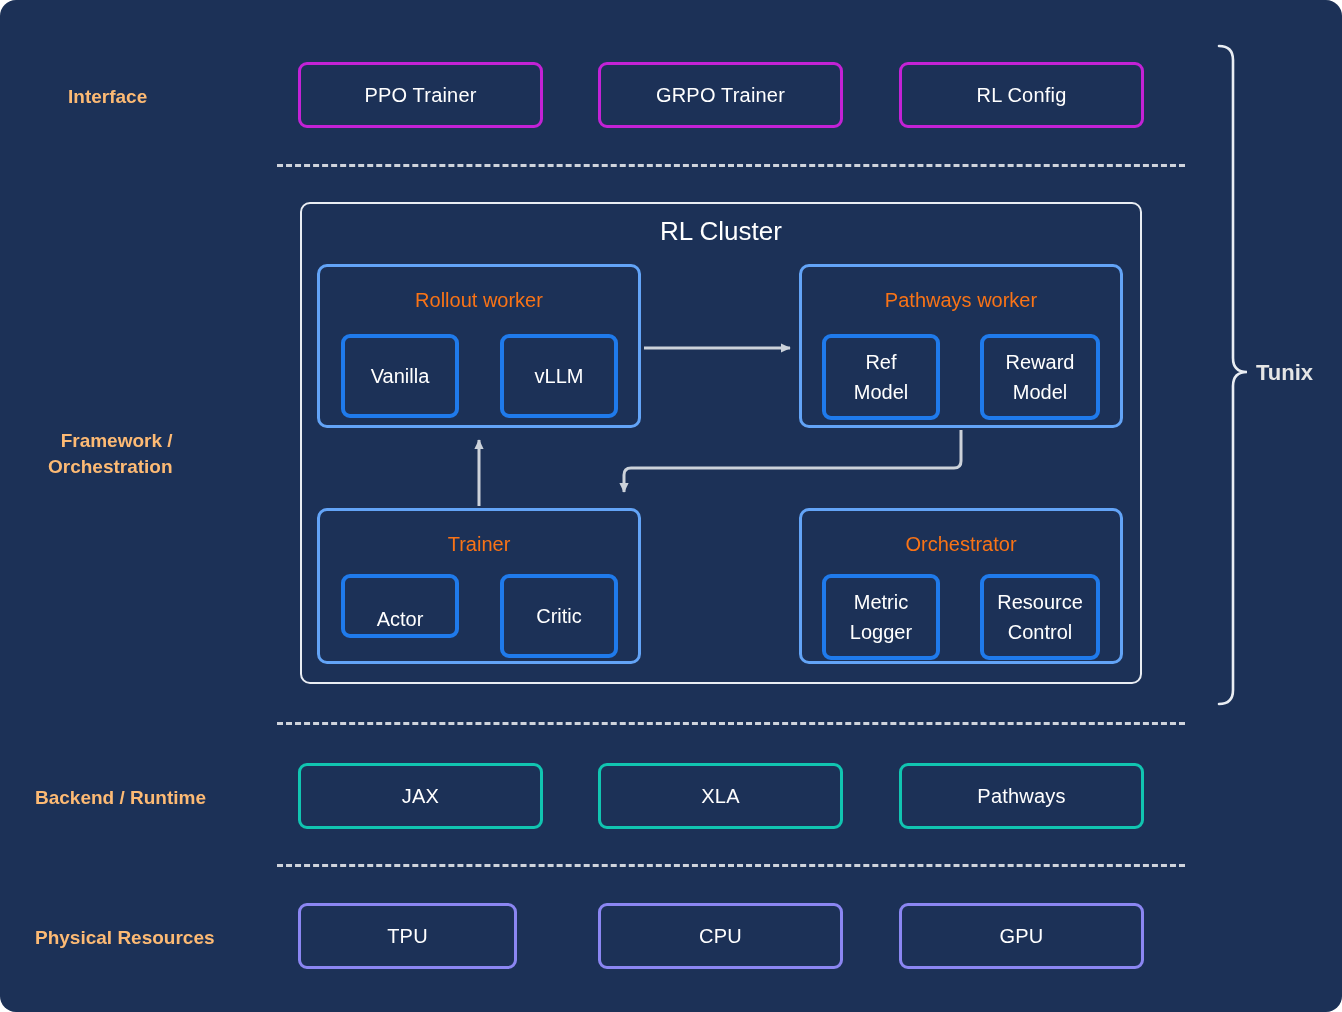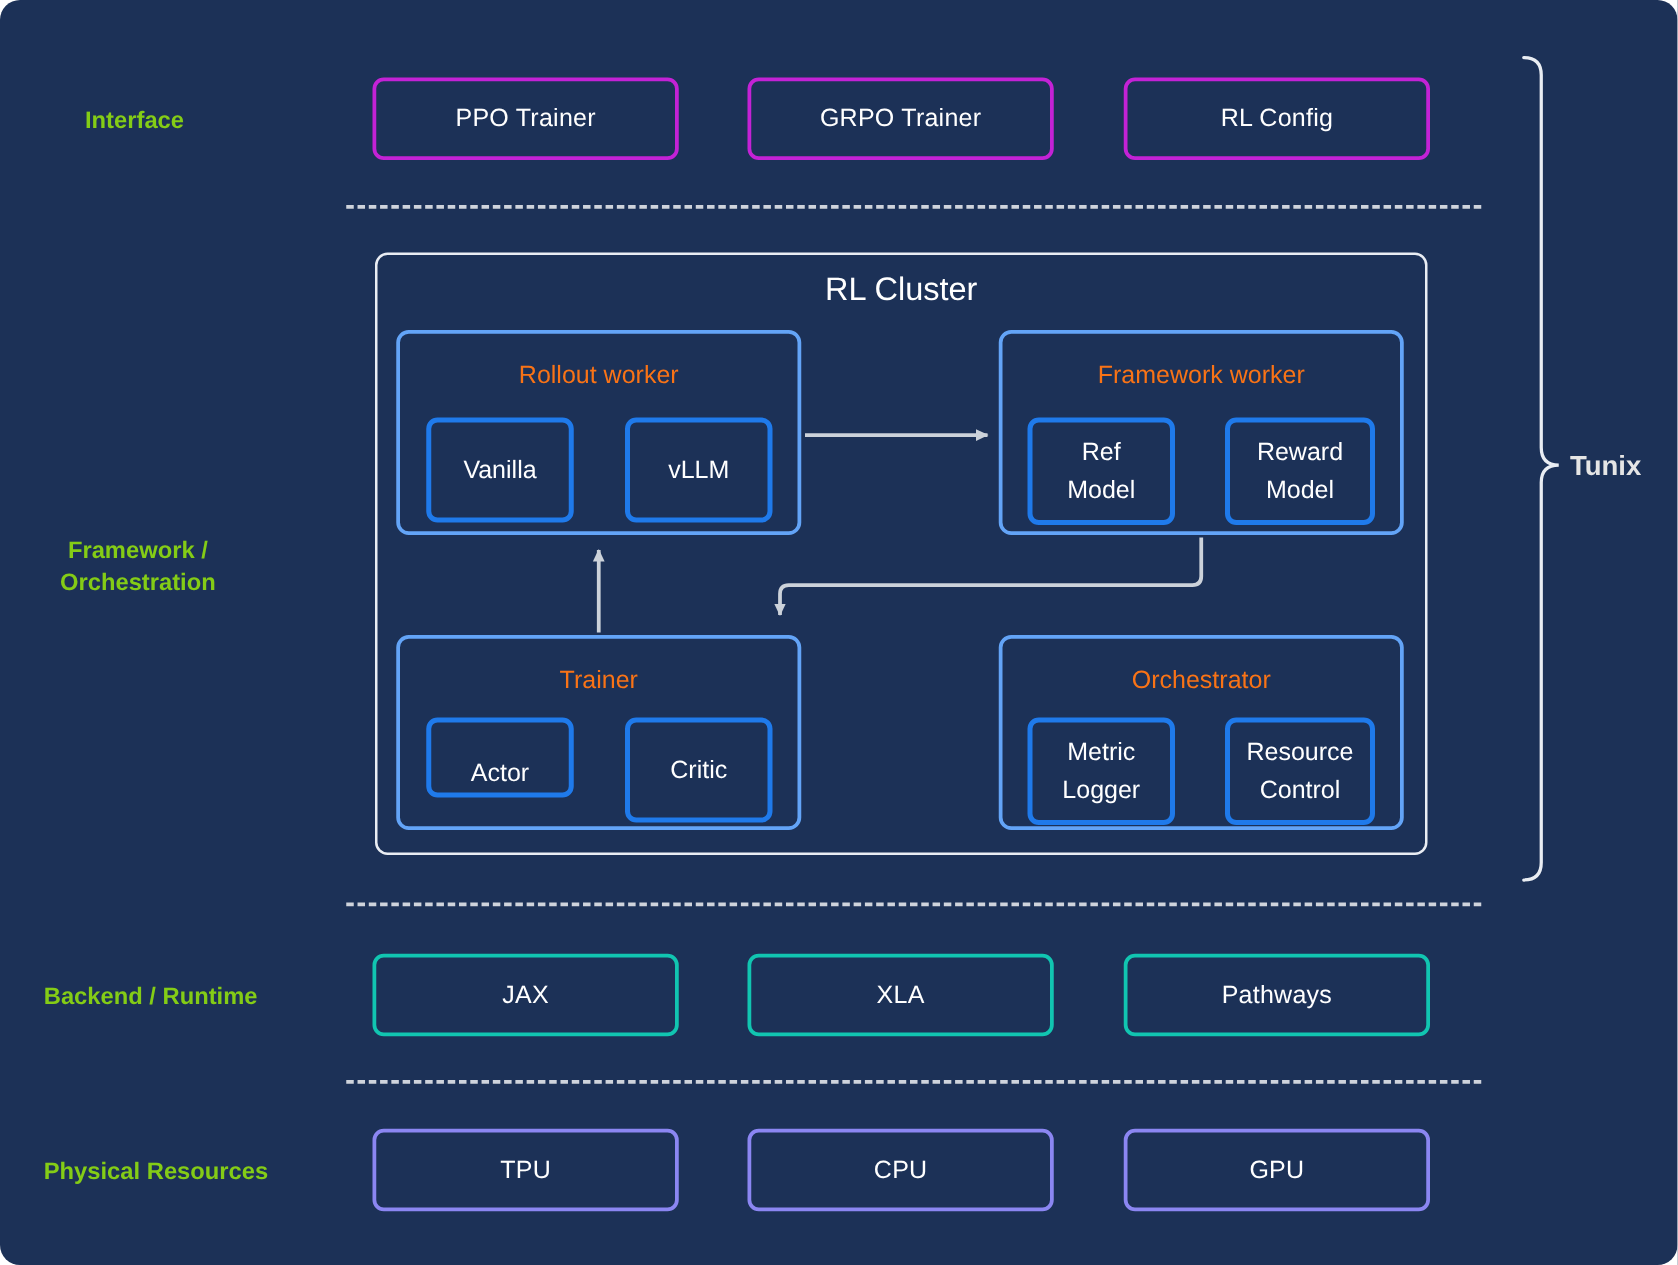--- a/index.html
+++ b/index.html
@@ -16,23 +16,23 @@
     overflow: hidden;
     font-family: "Liberation Sans", sans-serif;
     color: #ffffff;
   }
 
   
   .row-label {
     position: absolute;
     font-weight: bold;
     font-size: 19px;
-    color: #84cc16;
+    color: #fdba74;
     line-height: 1.35;
-    text-align: center;
+    text-align: right;
   }
 
   
   .chip {
     position: absolute;
     box-sizing: border-box;
     border-radius: 9px;
     border-width: 3px;
     border-style: solid;
     background: #1c3157;
@@ -152,21 +152,21 @@
     <div class="worker-title" style="top:22px;">Rollout worker</div>
   </div>
   <div class="leaf" style="left:341px; top:334px; width:118px; height:84px;">
     <span>Vanilla</span>
   </div>
   <div class="leaf" style="left:500px; top:334px; width:118px; height:84px;">
     <span>vLLM</span>
   </div>
 
   <div class="worker" style="left:799px; top:264px; width:324px; height:164px;">
-    <div class="worker-title" style="top:22px;">Framework worker</div>
+    <div class="worker-title" style="top:22px;">Pathways worker</div>
   </div>
   <div class="leaf" style="left:822px; top:334px; width:118px; height:86px;">
     <span>Ref
 Model</span>
   </div>
   <div class="leaf" style="left:980px; top:334px; width:120px; height:86px;">
     <span>Reward
 Model</span>
   </div>
 
@@ -199,21 +199,21 @@
   </div>
   <div class="chip teal" style="left:598px; top:763px; width:245px; height:66px;">
     <span>XLA</span>
   </div>
   <div class="chip teal" style="left:899px; top:763px; width:245px; height:66px;">
     <span>Pathways</span>
   </div>
 
   <div class="divider" style="left:277px; top:864px; width:908px;"></div>
 
-  <div class="chip purple" style="left:298px; top:903px; width:245px; height:66px;">
+  <div class="chip purple" style="left:298px; top:903px; width:219px; height:66px;">
     <span>TPU</span>
   </div>
   <div class="chip purple" style="left:598px; top:903px; width:245px; height:66px;">
     <span>CPU</span>
   </div>
   <div class="chip purple" style="left:899px; top:903px; width:245px; height:66px;">
     <span>GPU</span>
   </div>
 
   <svg id="wires" viewBox="0 0 1342 1012" xmlns="http://www.w3.org/2000/svg">

